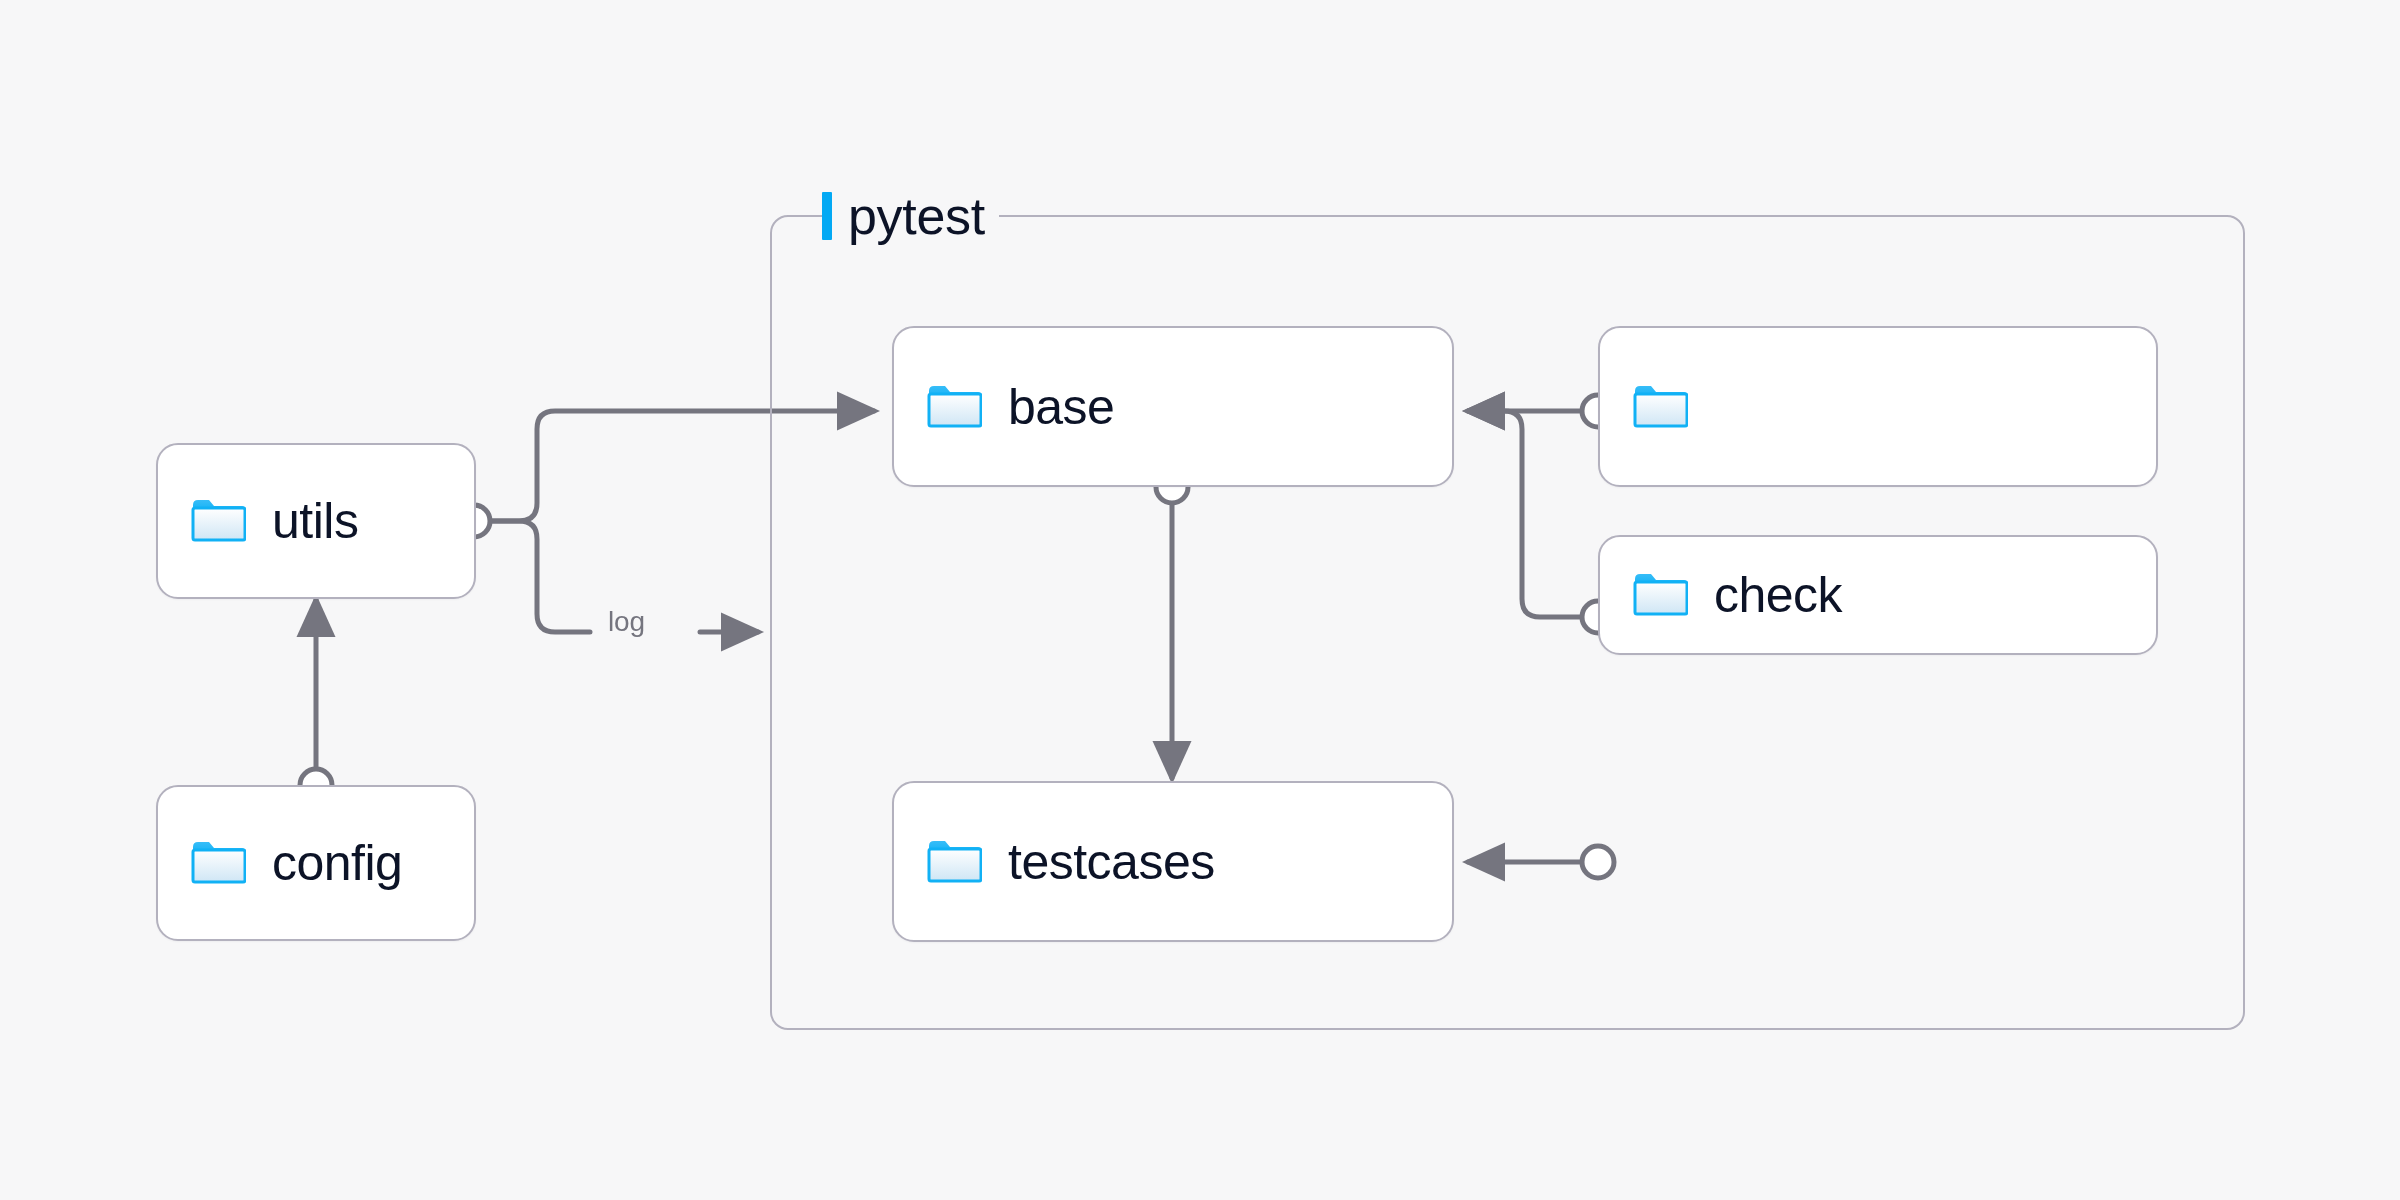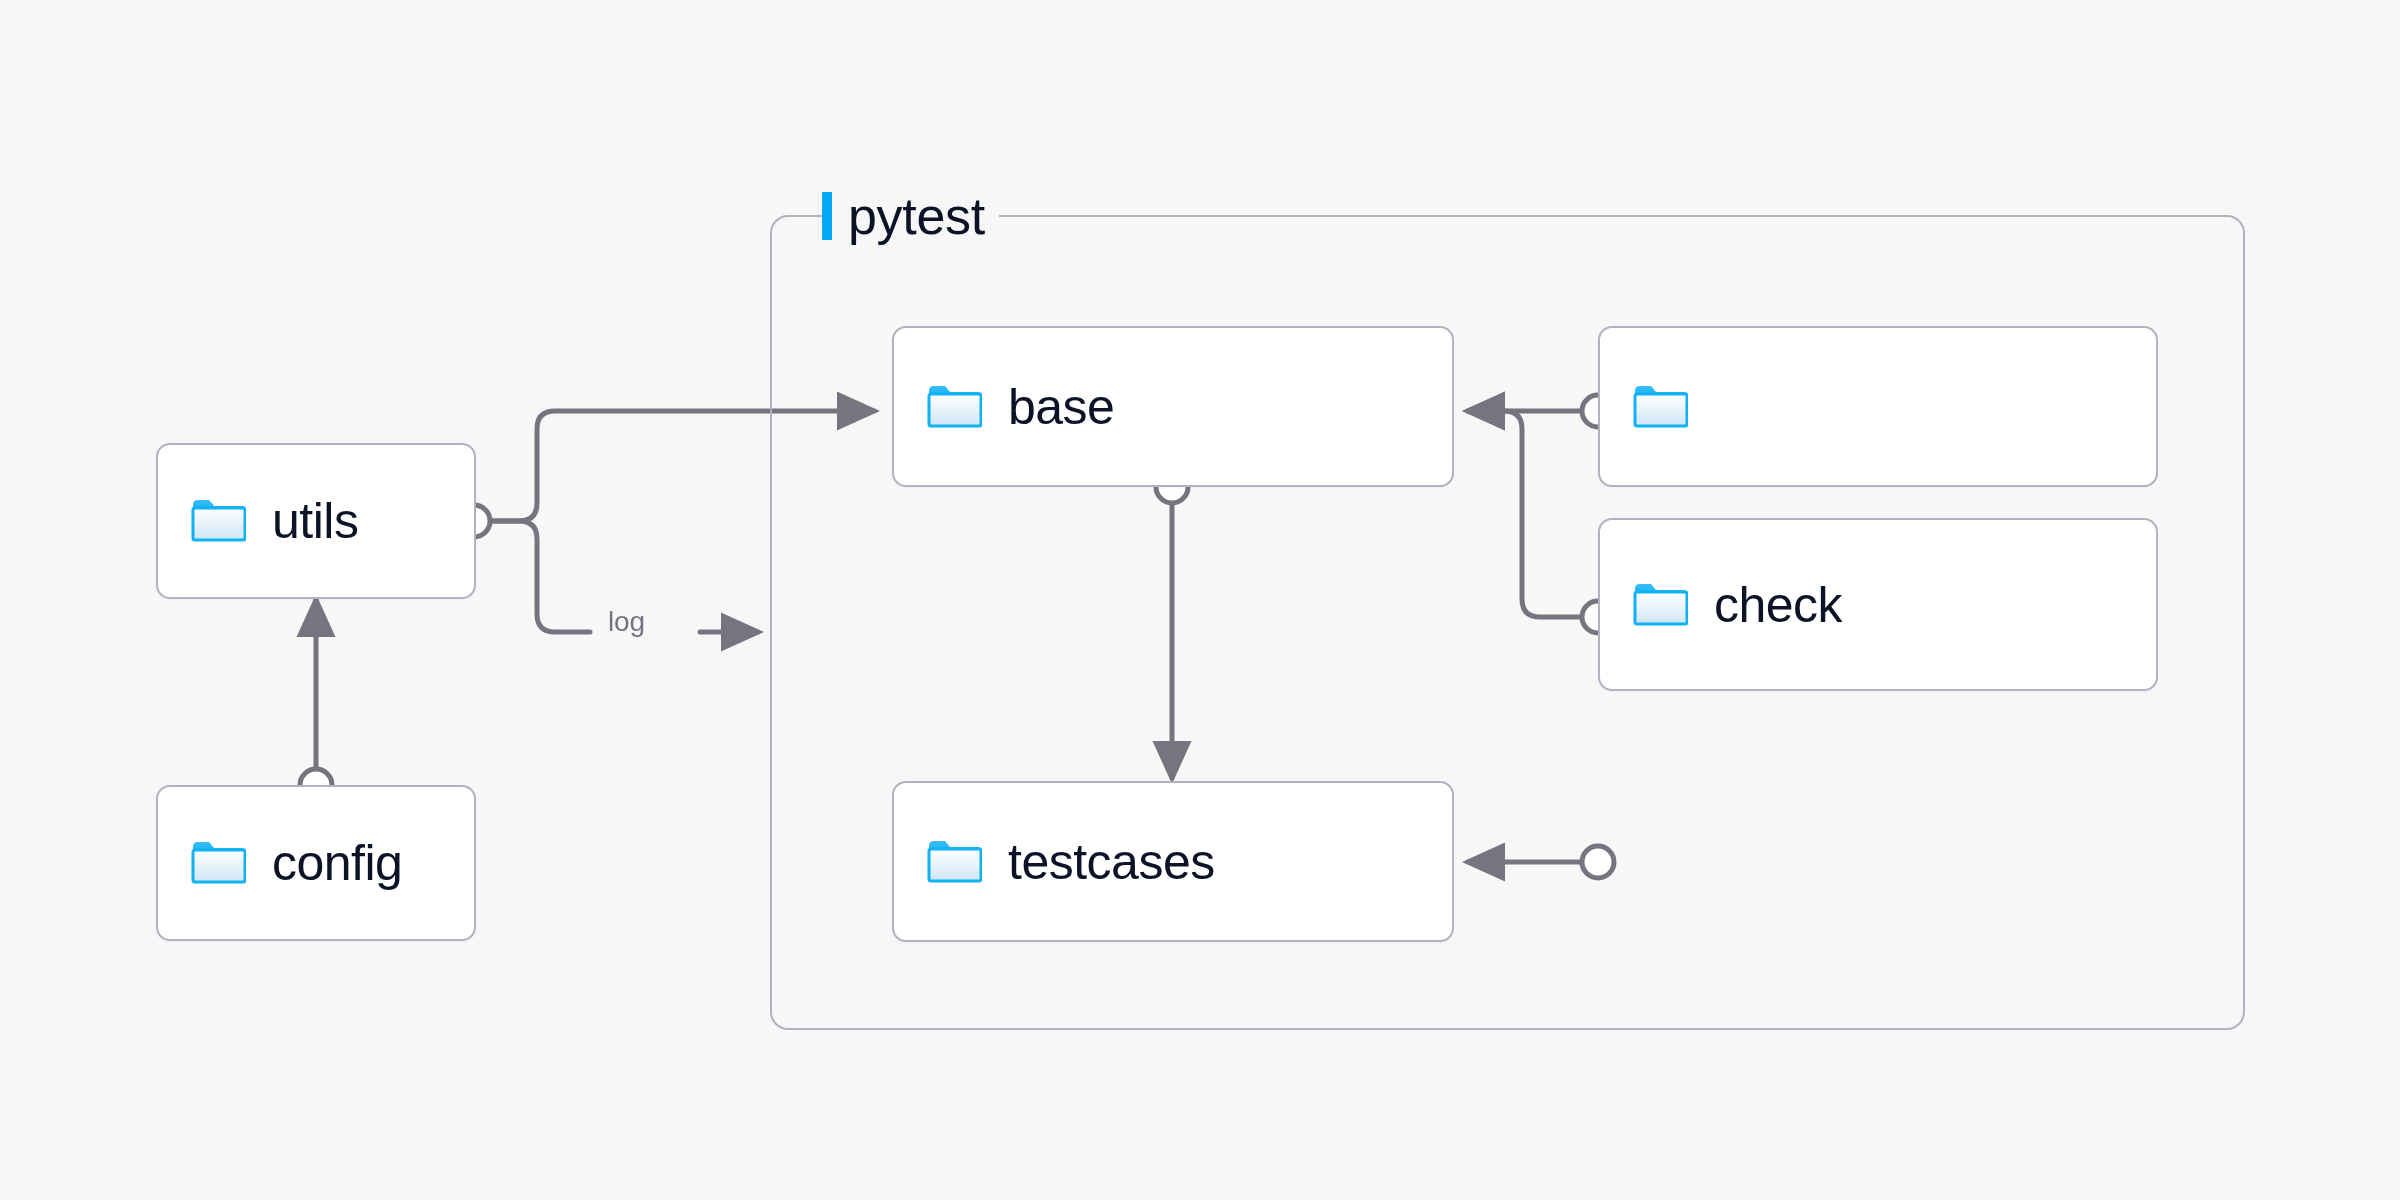--- a/index.html
+++ b/index.html
@@ -22,21 +22,21 @@
     left: 0;
     top: 0;
     width: 2400px;
     height: 1200px;
     pointer-events: none;
   }
   .node {
     position: absolute;
     background: #ffffff;
     border: 2px solid #b3b1be;
-    border-radius: 14px;
+    border-radius: 22px;
     box-sizing: border-box;
     display: flex;
     align-items: center;
     padding-left: 32px;
     box-shadow: 0 1px 2px rgba(16, 18, 40, 0.04);
     z-index: 3;
   }
   .node .folder {
     flex: 0 0 auto;
     margin-right: 26px;
@@ -191,21 +191,21 @@
 
   <div class="node" style="left:1598px; top:326px; width:560px; height:161px;">
     <span class="folder">
       <svg width="56" height="46" viewBox="0 0 56 46">
         <path d="M3,9 Q3,4 8,4 L19,4 L24,10 L52,10 Q55,10 55,13 L55,16 L3,16 Z" fill="url(#folderTabGrad)"></path>
         <rect x="3" y="12" width="52" height="32" rx="2" fill="url(#folderGrad)" stroke="#11b1f5" stroke-width="3"></rect>
       </svg>
     </span>
   </div>
 
-  <div class="node" style="left:1598px; top:518px; width:560px; height:173px;">
+  <div class="node" style="left:1598px; top:535px; width:560px; height:120px;">
     <span class="folder">
       <svg width="56" height="46" viewBox="0 0 56 46">
         <path d="M3,9 Q3,4 8,4 L19,4 L24,10 L52,10 Q55,10 55,13 L55,16 L3,16 Z" fill="url(#folderTabGrad)"></path>
         <rect x="3" y="12" width="52" height="32" rx="2" fill="url(#folderGrad)" stroke="#11b1f5" stroke-width="3"></rect>
       </svg>
     </span>
     <span class="label">check</span>
   </div>
 
 

